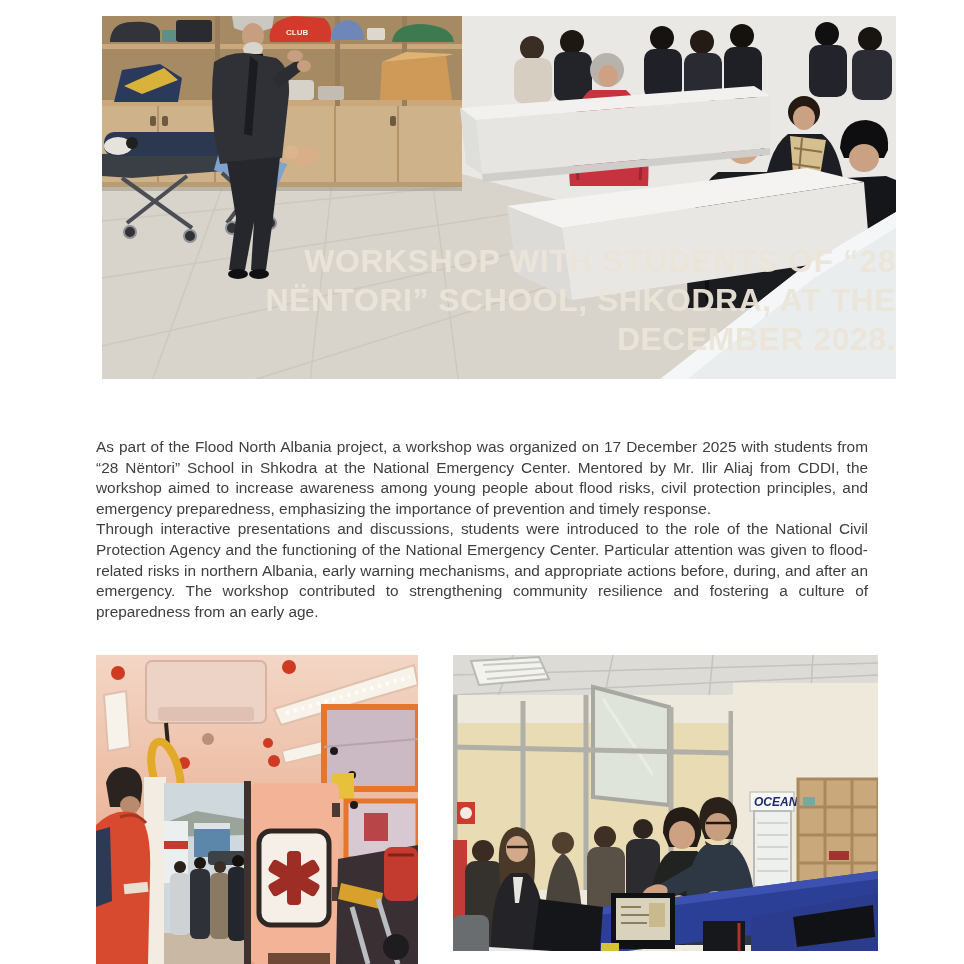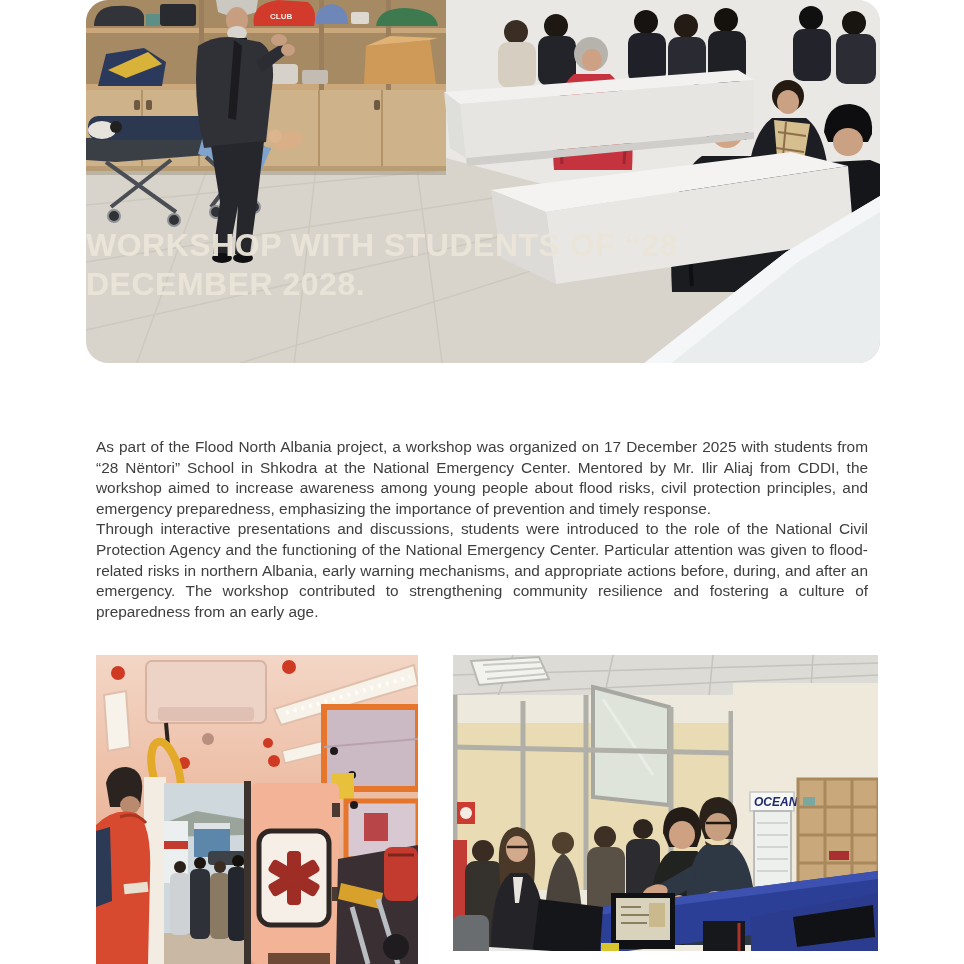--- a/index.html
+++ b/index.html
@@ -1,20 +1,20 @@
 <!DOCTYPE html>
 <html><head>
 <meta charset="utf-8">
 <style>
   html,body{margin:0;padding:0;background:#ffffff;}
   .page{position:relative;width:964px;height:964px;background:#ffffff;overflow:hidden;
         font-family:"Liberation Sans",sans-serif;}
-  .hero{position:absolute;left:86px;top:0;width:794px;height:363px;margin:0;overflow:hidden;border-radius:22px;}
+  .hero{position:absolute;left:86px;top:0;width:794px;height:363px;margin:16px;overflow:hidden;}
   .hero svg{display:block;width:794px;height:393px;}
-  .hero-title{position:absolute;left:0;right:0;top:226px;text-align:left;
+  .hero-title{position:absolute;left:0;right:0;top:226px;text-align:right;
       font-weight:bold;font-size:32px;line-height:39px;letter-spacing:.5px;
       color:#ece5d9;opacity:.95;}
   .hero-title div{white-space:nowrap;}
   .article-body{position:absolute;left:96px;top:413px;width:772px;
       font-size:15.4px;line-height:20.6px;color:#3e3e3e;text-align:justify;margin-top:24px;}
   .article-body p{margin:0;}
   .photo{position:absolute;top:655px;margin:0;overflow:hidden;}
   .photo svg{display:block;}
   .photo-left{left:96px;width:322px;height:309px;}
   .photo-right{left:453px;width:425px;height:296px;}
@@ -186,20 +186,21 @@
         <polygon points="380,158 668,132 668,139 381,166" fill="#cfcecb"></polygon>
         <polygon points="405,190 705,152 762,166 460,212" fill="#f4f3f1"></polygon>
         <polygon points="460,212 762,166 768,240 470,284" fill="#e8e7e4"></polygon>
         <polygon points="405,190 460,212 470,284 415,258" fill="#dcdbd8"></polygon>
         <polygon points="520,393 700,252 794,196 794,393" fill="#e9edee"></polygon>
         <polygon points="520,393 700,252 794,196 794,212 712,262 548,393" fill="#f4f6f7"></polygon>
       </g>
     </svg>
     <div class="hero-title">
       <div>WORKSHOP WITH STUDENTS OF “28</div>
+      <div>NËNTORI” SCHOOL, SHKODRA, AT THE</div>
       <div>DECEMBER 2028.</div>
     </div>
   </figure>
 
   <section class="article-body">
     <p>As part of the Flood North Albania project, a workshop was organized on 17 December 2025 with students from “28 Nëntori” School in Shkodra at the National Emergency Center. Mentored by Mr. Ilir Aliaj from CDDI, the workshop aimed to increase awareness among young people about flood risks, civil protection principles, and emergency preparedness, emphasizing the importance of prevention and timely response.</p>
     <p>Through interactive presentations and discussions, students were introduced to the role of the National Civil Protection Agency and the functioning of the National Emergency Center. Particular attention was given to flood-related risks in northern Albania, early warning mechanisms, and appropriate actions before, during, and after an emergency. The workshop contributed to strengthening community resilience and fostering a culture of preparedness from an early age.</p>
   </section>
 
   <figure class="photo photo-left">

